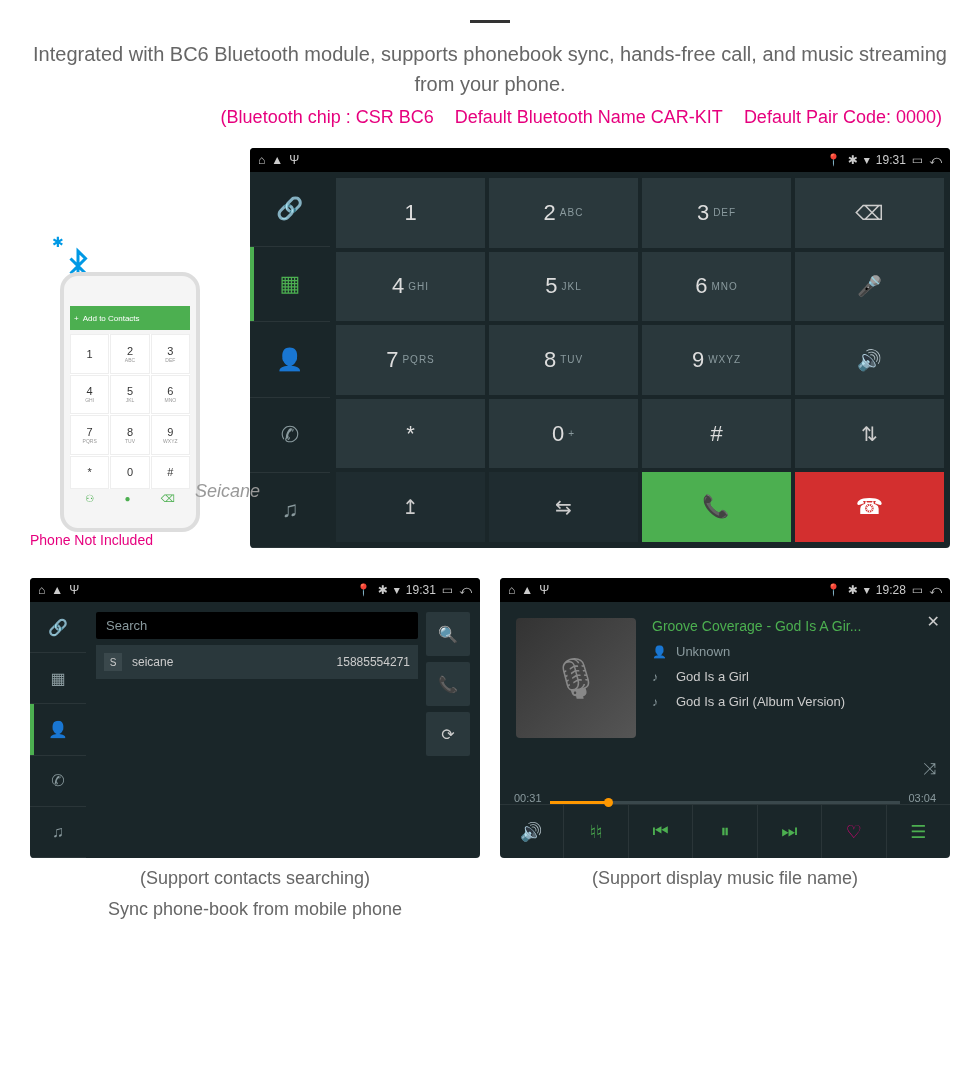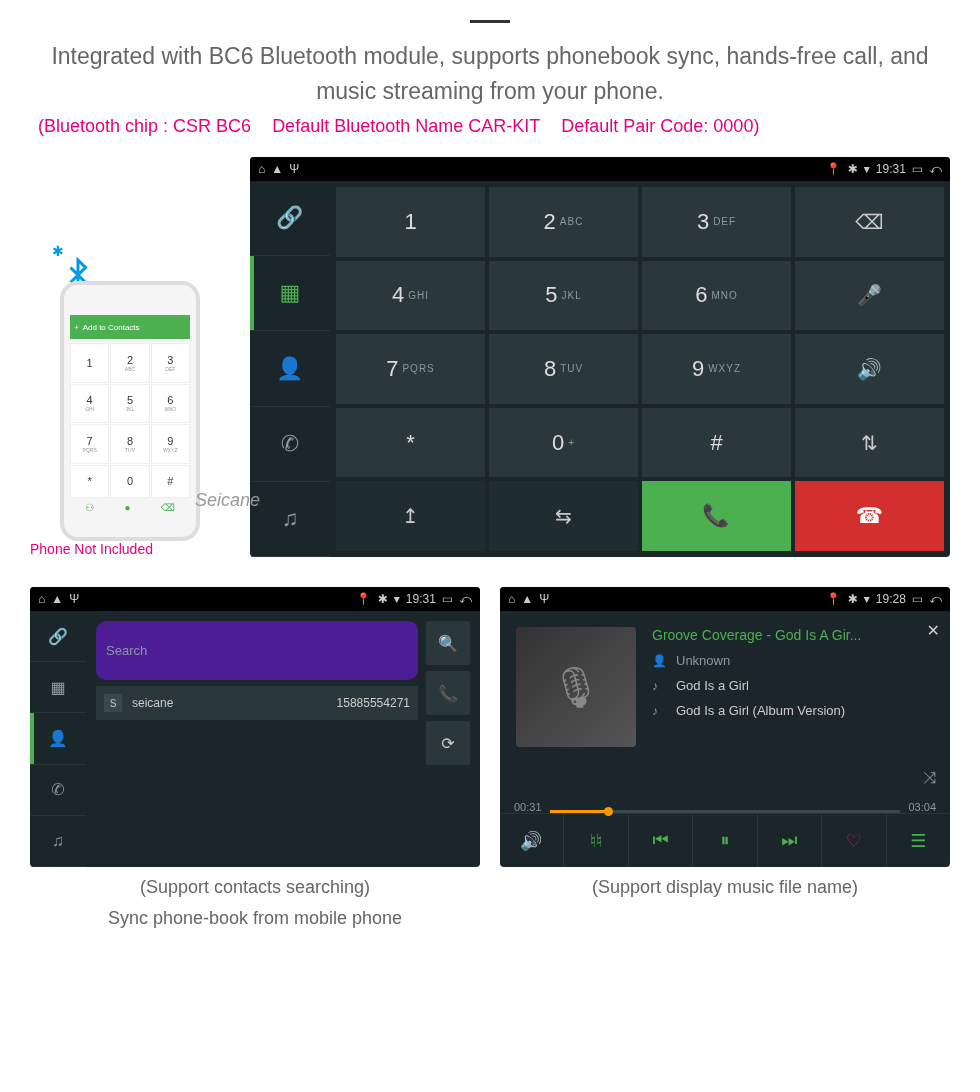--- a/index.html
+++ b/index.html
@@ -1,21 +1,21 @@
 <!DOCTYPE html>
 <html><head>
 <meta charset="utf-8">
 <style>
 * { box-sizing: border-box; margin: 0; padding: 0; }
 body { background: #fff; font-family: Arial, sans-serif; width: 980px; }
 .container { padding: 20px 30px; }
 .title { text-align: center; font-size: 36px; font-weight: bold; color: #333; margin-bottom: 8px; }
 .title-underline { width: 40px; height: 3px; background: #333; margin: 0 auto 16px; }
-.subtitle { text-align: center; color: #666; font-size: 23px; line-height: 1.5; margin-bottom: 8px; }
-.specs { text-align: left; color: #e6007e; font-size: 18px; margin-bottom: 20px; }
+.subtitle { text-align: center; color: #666; font-size: 20px; line-height: 1.5; margin-bottom: 8px; }
+.specs { text-align: right; color: #e6007e; font-size: 18px; margin-bottom: 20px; }
 .specs span { margin: 0 8px; }
 .caption { text-align: center; color: #666; font-size: 18px; margin-top: 10px; }
 .pink-note { color: #e6007e; font-size: 14px; }
 
 .main-row { display: flex; gap: 20px; align-items: flex-end; }
 .phone-col { width: 200px; position: relative; }
 .phone-mock { width: 140px; height: 260px; background: #f5f5f5; border-radius: 18px; border: 4px solid #ddd; margin: 0 auto; display: flex; flex-direction: column; padding: 30px 6px 20px; position: relative; }
 .bt-icon-float { position: absolute; top: -30px; left: 30px; color: #0099e5; font-size: 40px; }
 .bt-icon-float::before { content: "✱"; position: absolute; left: -8px; top: -8px; font-size: 14px; }
 .phone-header { background: #4caf50; height: 24px; display: flex; align-items: center; padding: 0 4px; color: #fff; font-size: 8px; }
@@ -48,21 +48,21 @@
 
 .lower-row { display: flex; gap: 20px; margin-top: 30px; }
 .lower-card { flex: 1; }
 .screen-small { height: 280px; }
 
 .pb-body { display: flex; height: calc(100% - 24px); }
 .pb-sidebar { width: 56px; display: flex; flex-direction: column; }
 .pb-sidebar .sidebar-item { font-size: 16px; }
 .pb-main { flex: 1; display: flex; padding: 10px; gap: 8px; }
 .pb-list { flex: 1; display: flex; flex-direction: column; gap: 6px; }
-.pb-search { background: #4c1d95; padding: 22px 10px; color: #8a9a9e; font-size: 13px; border-radius: 10px; }
+.pb-search { background: #000000; padding: 6px 10px; color: #8a9a9e; font-size: 13px; border-radius: 2px; }
 .pb-contact { background: #2a383c; padding: 8px; display: flex; gap: 10px; align-items: center; font-size: 12px; color: #ccc; }
 .pb-contact .badge { background: #3a484c; width: 18px; height: 18px; display: flex; align-items: center; justify-content: center; font-size: 10px; }
 .pb-actions { width: 44px; display: flex; flex-direction: column; gap: 6px; }
 .pb-action { flex: 0 0 44px; background: #2a383c; display: flex; align-items: center; justify-content: center; color: #ccc; font-size: 16px; border-radius: 2px; }
 
 .music-body { display: flex; flex-direction: column; height: calc(100% - 24px); }
 .music-top { flex: 1; display: flex; padding: 16px; gap: 16px; position: relative; }
 .album-art { width: 120px; height: 120px; background: linear-gradient(135deg,#333,#555); border-radius: 4px; display: flex; align-items: center; justify-content: center; font-size: 40px; color: #888; }
 .track-info { flex: 1; display: flex; flex-direction: column; gap: 10px; font-size: 13px; }
 .track-title { color: #4caf50; font-size: 14px; }

